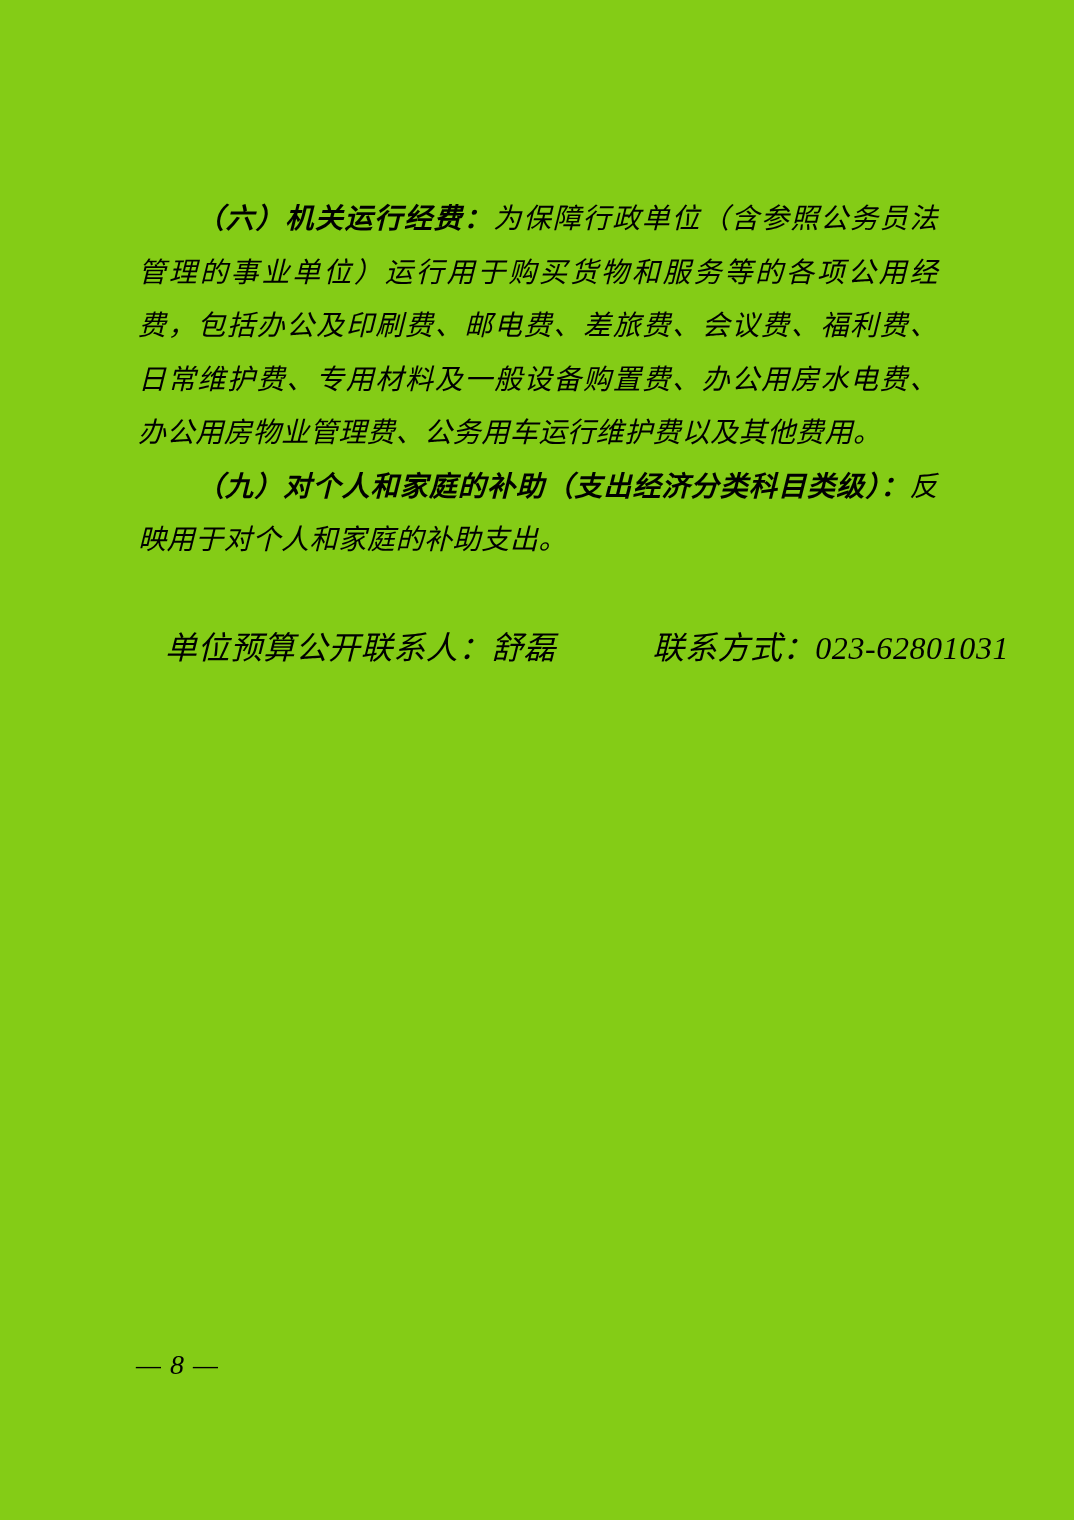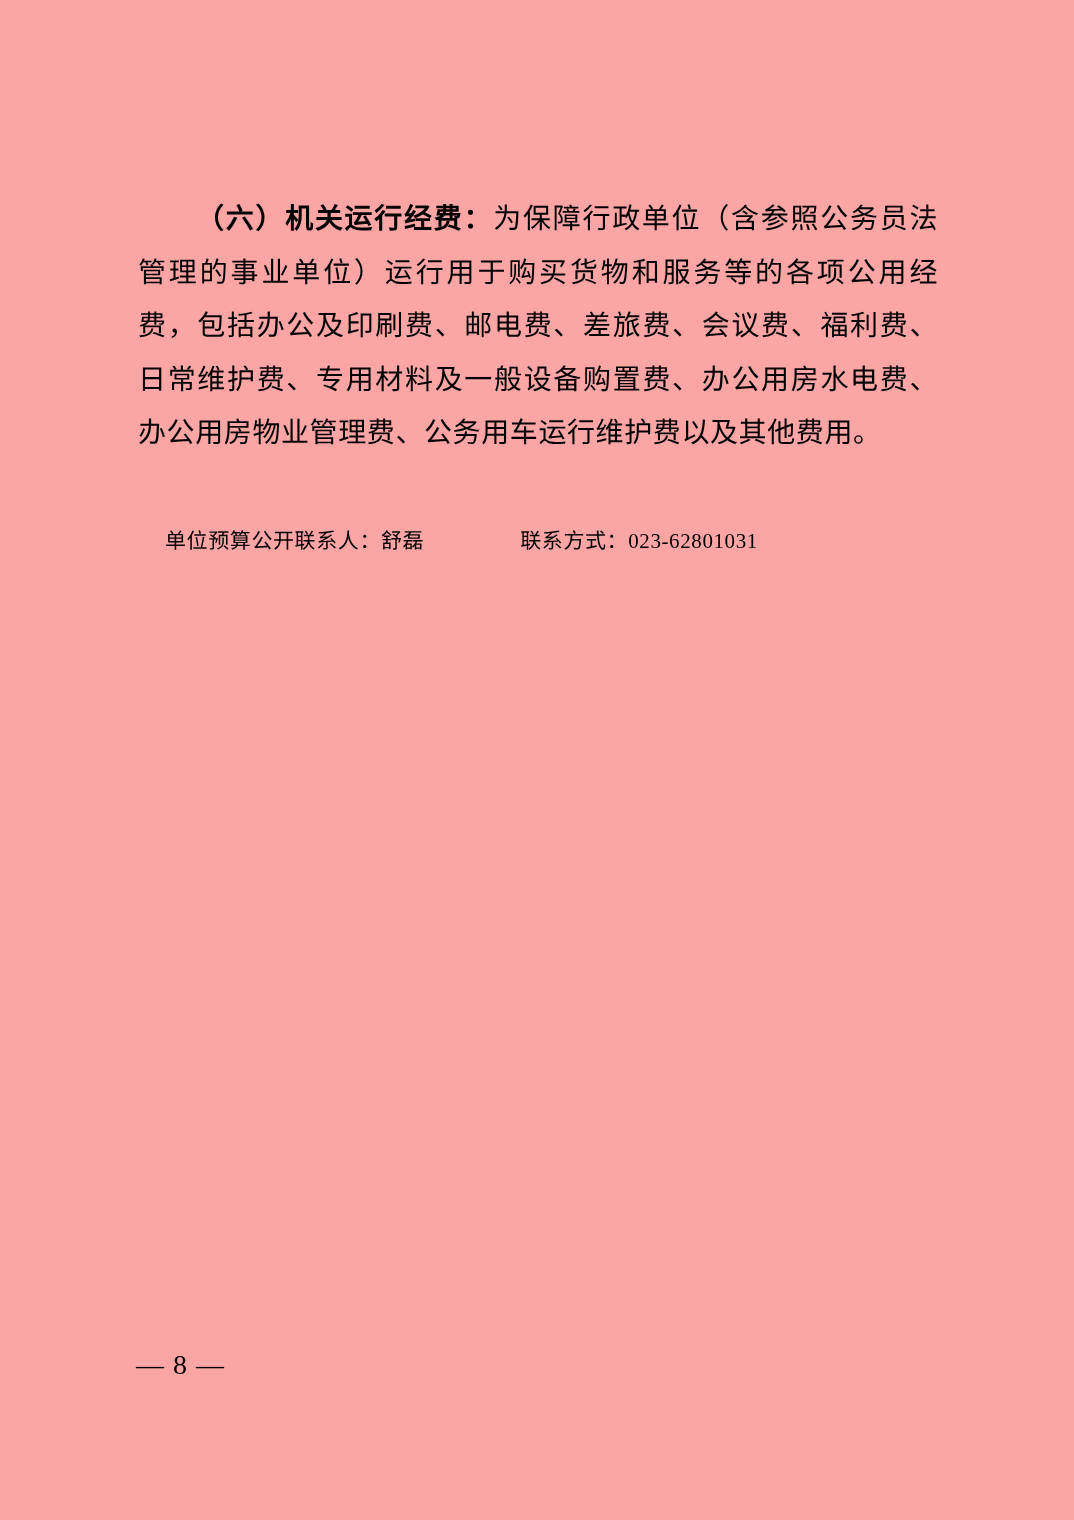--- a/index.html
+++ b/index.html
@@ -11,21 +11,22 @@
     height: 1520px;
     position: relative;
     background: #ffffff;
     color: #000000;
     font-family: "Liberation Serif", "DejaVu Serif", serif;
     overflow: hidden;
   }
   .page {
     position: absolute;
     inset: 0;
-    background: #fca5a5;
+    background: #84cc16;
+    font-style: italic;
   }
   .content {
     position: absolute;
     left: 138px;
     top: 192px;
     width: 800px;
   }
   .para {
     margin: 0;
     font-size: 28px;
@@ -34,21 +35,21 @@
     text-align: justify;
     text-indent: 58px;
     color: #000000;
   }
   .para .lead {
     font-weight: bold;
   }
   .contact {
     margin: 55px 0 0 0;
     padding-left: 27px;
-    font-size: 21px;
+    font-size: 32px;
     line-height: 53.5px;
     letter-spacing: 0.6px;
     white-space: nowrap;
   }
   .contact-spacer {
     display: inline-block;
     width: 96px;
   }
   .page-footer {
     position: absolute;
@@ -59,18 +60,19 @@
     letter-spacing: 1px;
     color: #000000;
   }
 </style>
 </head>
 <body>
 
 <div class="page">
   <main class="content">
     <p class="para"><span class="lead">（六）机关运行经费：</span><span>为保障行政单位（含参照公务员法管理的事业单位）运行用于购买货物和服务等的各项公用经费，包括办公及印刷费、邮电费、差旅费、会议费、福利费、日常维护费、专用材料及一般设备购置费、办公用房水电费、办公用房物业管理费、公务用车运行维护费以及其他费用。</span></p>
+    <p class="para"><span class="lead">（九）对个人和家庭的补助（支出经济分类科目类级）：</span><span>反映用于对个人和家庭的补助支出。</span></p>
     <p class="contact"><span>单位预算公开联系人：</span><span>舒磊</span><span class="contact-spacer"></span><span>联系方式：</span><span>023-62801031</span></p>
   </main>
   <footer class="page-footer">
     <span>— 8 —</span>
   </footer>
 </div>
 
 </body></html>

